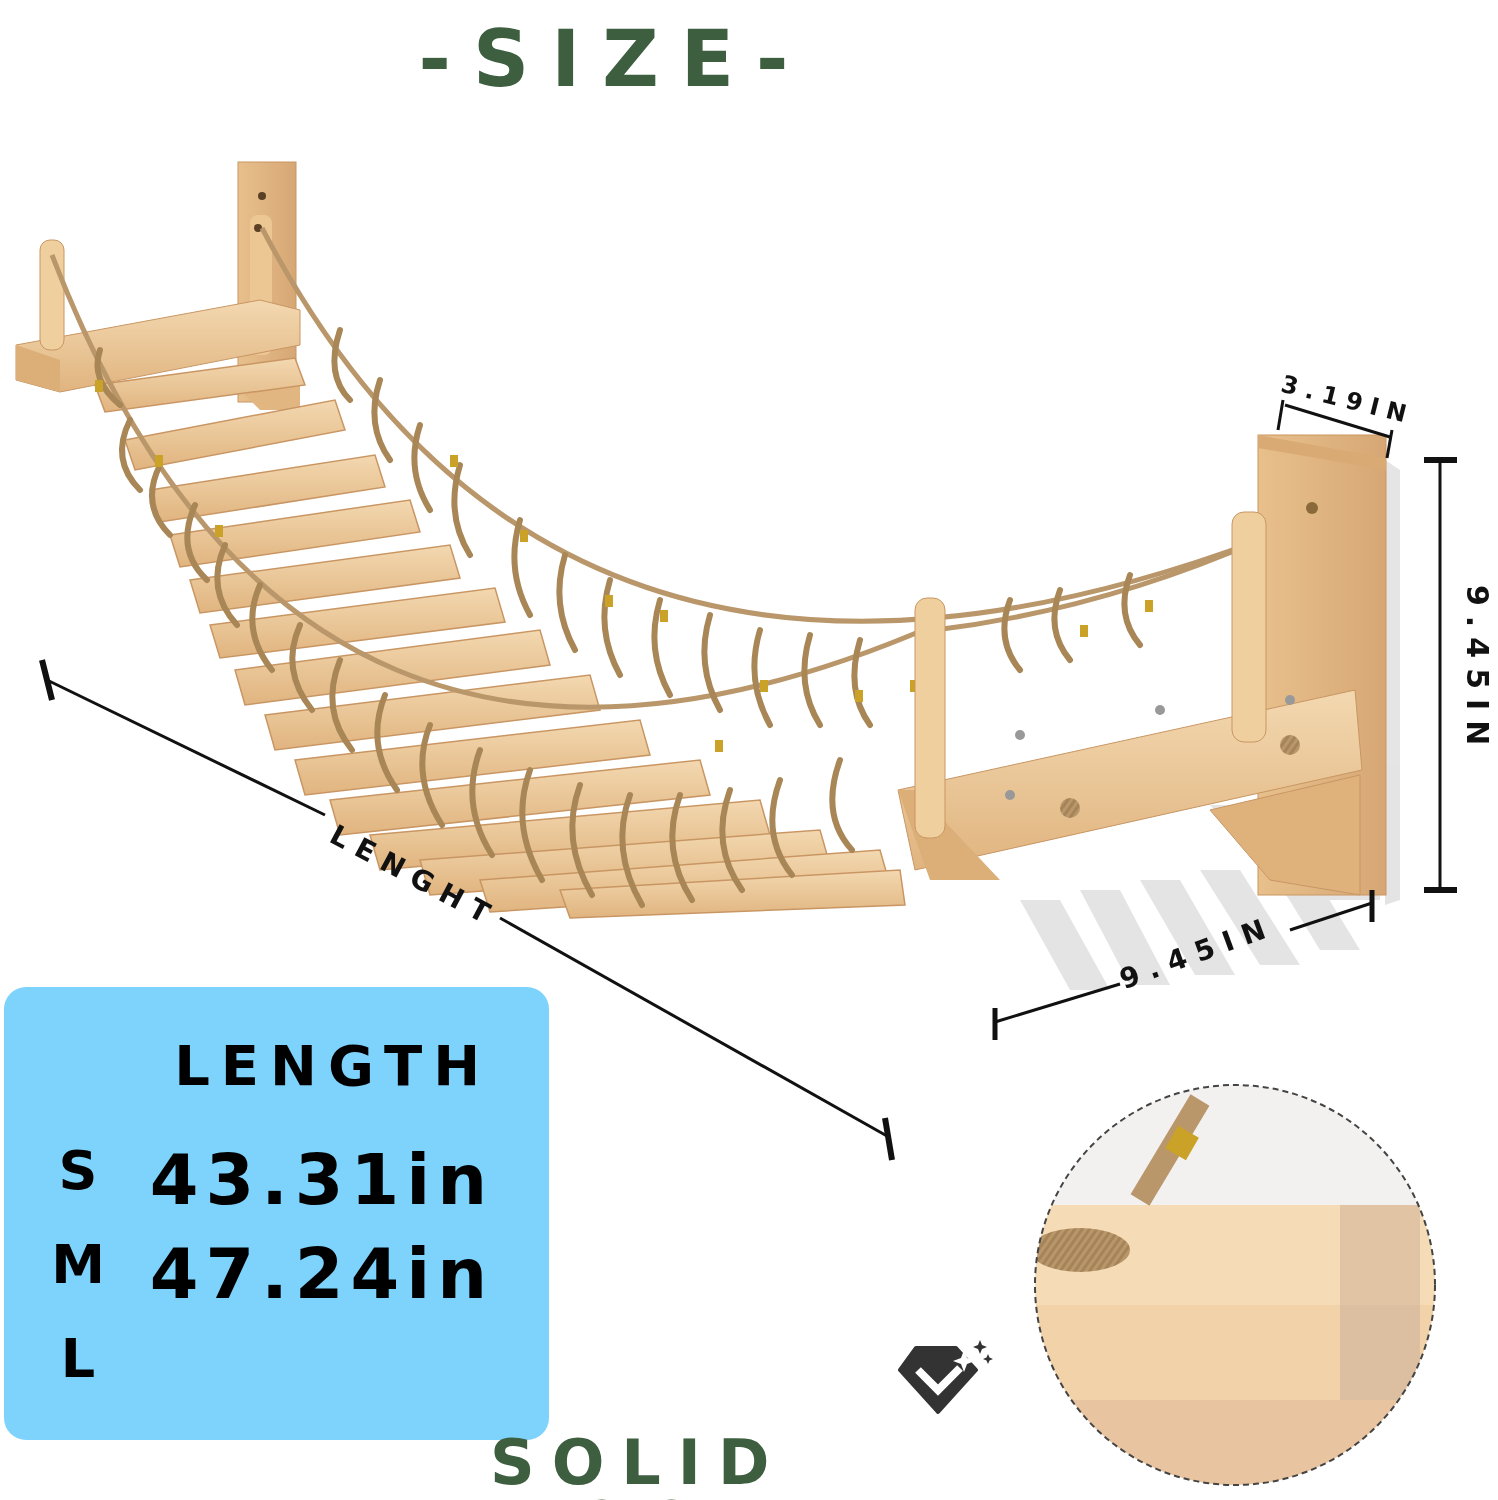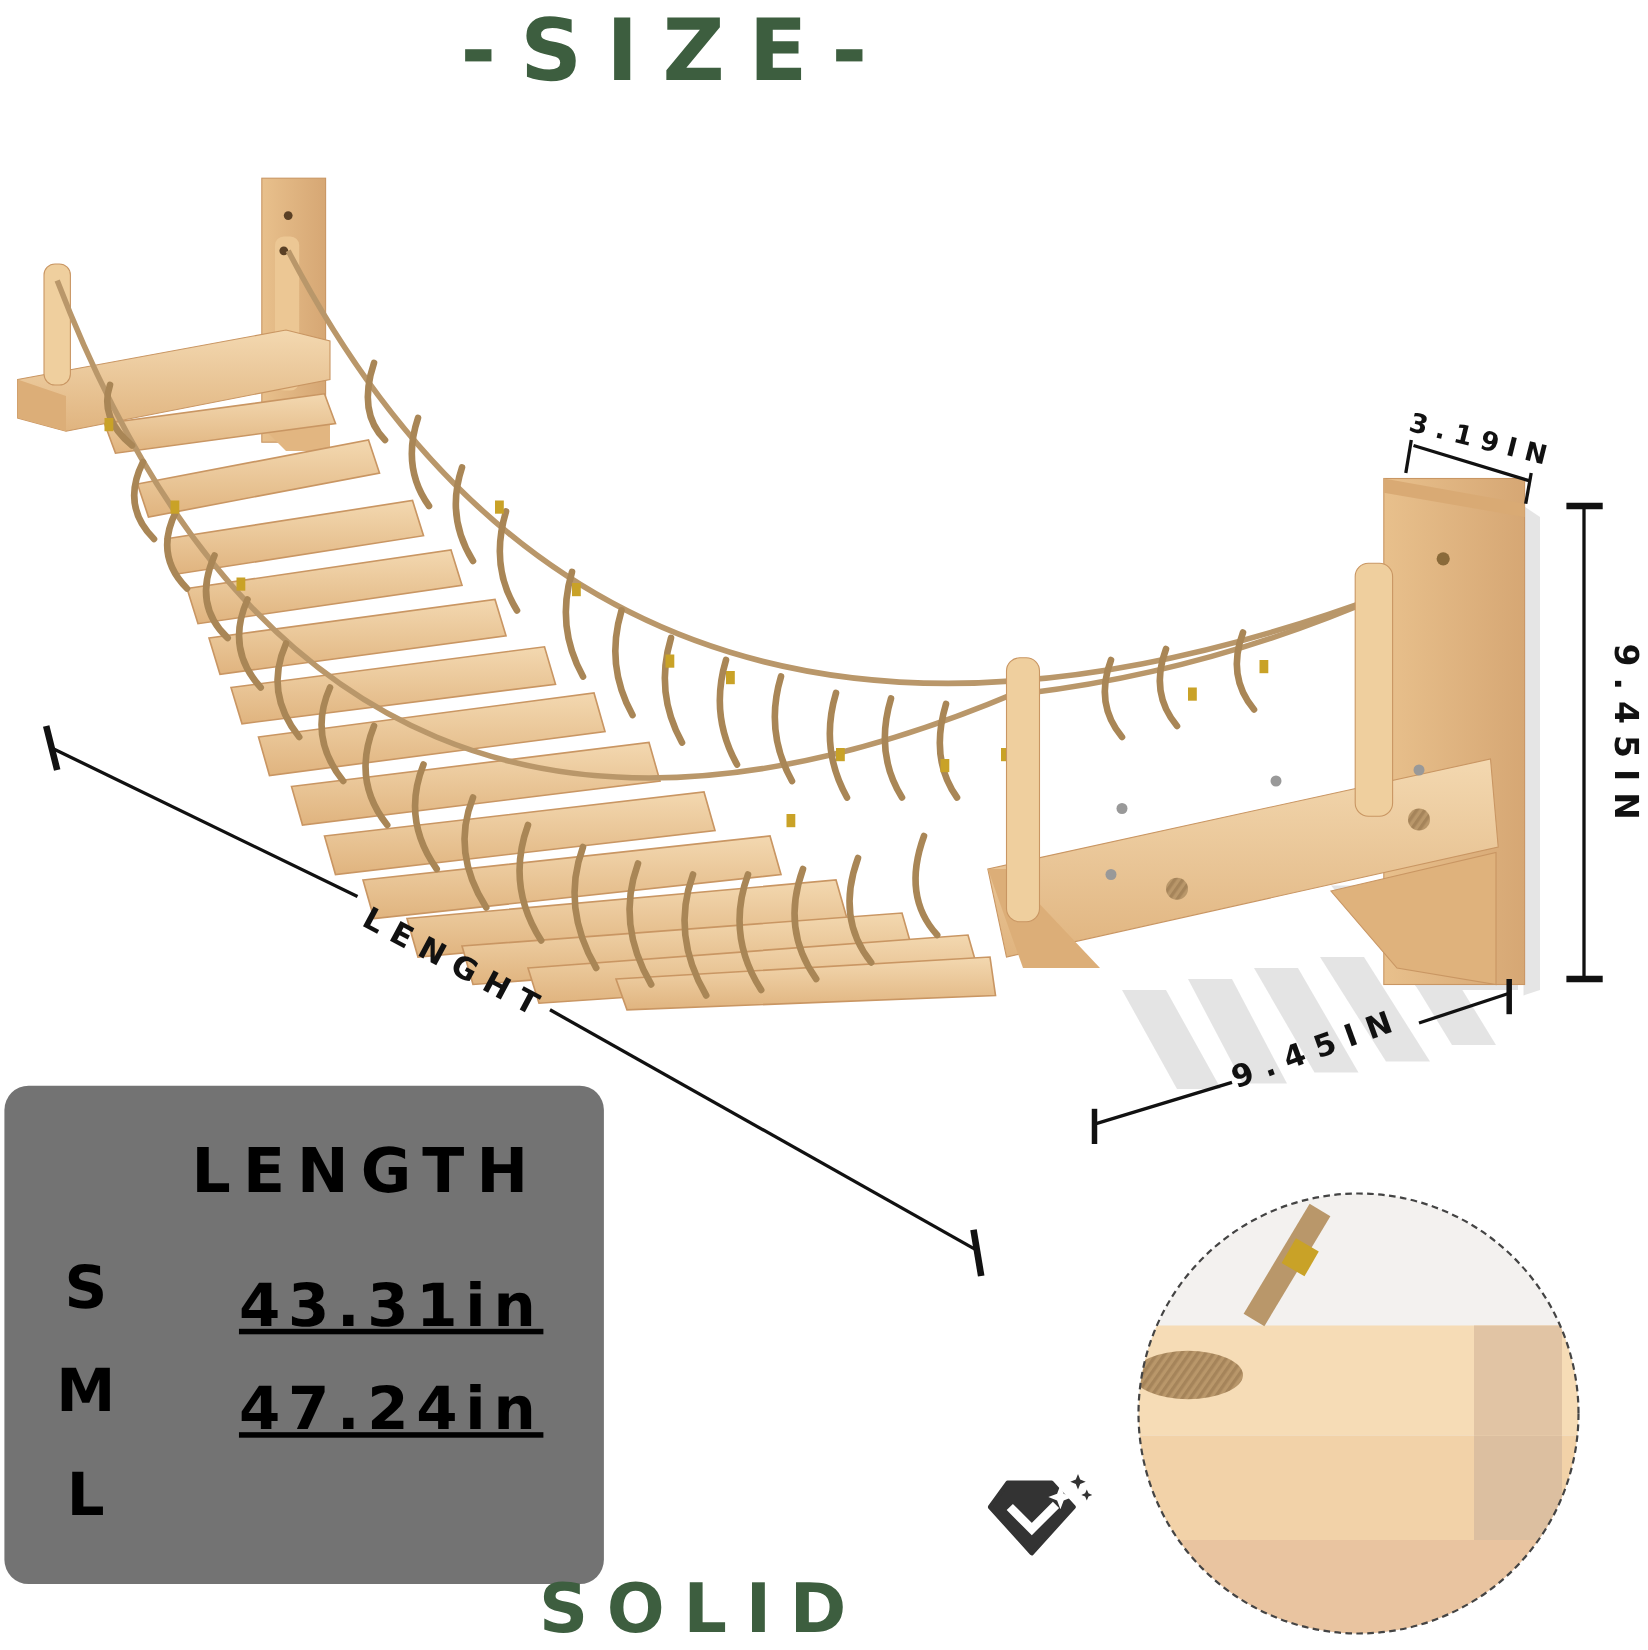--- a/index.html
+++ b/index.html
@@ -1,38 +1,38 @@
 <!DOCTYPE html>
 <html><head>
 <meta charset="utf-8">
 <style>
   html, body { margin: 0; padding: 0; background: #ffffff; }
   body { width: 1498px; height: 1500px; position: relative; overflow: hidden;
          font-family: "DejaVu Sans", sans-serif; }
   .abs { position: absolute; }
-  .title { left: 0; width: 1229px; top: 8px; text-align: center;
+  .title { left: 0; width: 1229px; top: 20px; text-align: center;
            font-family: "DejaVu Sans", sans-serif; font-weight: bold;
            font-size: 78px; letter-spacing: 22px; line-height: 1; }
   .bottom-title { left: 490px; top: 1432px; width: 600px; text-align: left;
            font-family: "DejaVu Sans", sans-serif; font-weight: bold;
            font-size: 62px; letter-spacing: 17px; line-height: 1; }
   svg.illu { position: absolute; left: 0; top: 0; }
   .dim-label { font-family: "DejaVu Sans", sans-serif; font-weight: bold;
                font-size: 28px; color: #111; letter-spacing: 10px; white-space: nowrap;
                transform-origin: left top; }
-  .panel { left: 4px; top: 987px; width: 545px; height: 453px; background: #737373;
+  .panel { left: 4px; top: 987px; width: 545px; height: 453px; background: #7dd3fc;
            border-radius: 22px; }
   .panel-head { position: absolute; right: 58px; top: 46px; font-weight: bold;
                 font-size: 56px; letter-spacing: 11px; color: #000;
                 font-family: "DejaVu Sans", sans-serif; }
   .row { position: absolute; left: 0; width: 545px; height: 80px; }
   .row .size { position: absolute; left: 44px; top: 0; width: 60px; text-align: center;
                font-weight: bold; font-size: 54px; color: #000; }
-  .row .val { position: absolute; right: 55px; top: 16px; font-weight: bold; font-size: 54px;
-              letter-spacing: 7px; color: #000; text-decoration: underline; }
+  .row .val { position: absolute; right: 55px; top: 0; font-weight: bold; font-size: 70px;
+              letter-spacing: 7px; color: #000; }
   .badge { left: 898px; top: 1340px; width: 100px; height: 80px; }
 </style>
 </head>
 <body>
 
 <div class="abs title" style="color:#3d5e3f;">-SIZE-</div>
 
 <svg class="illu" width="1498" height="1500" viewBox="0 0 1498 1500">
   <defs>
     <linearGradient id="wood" x1="0" y1="0" x2="0" y2="1">

